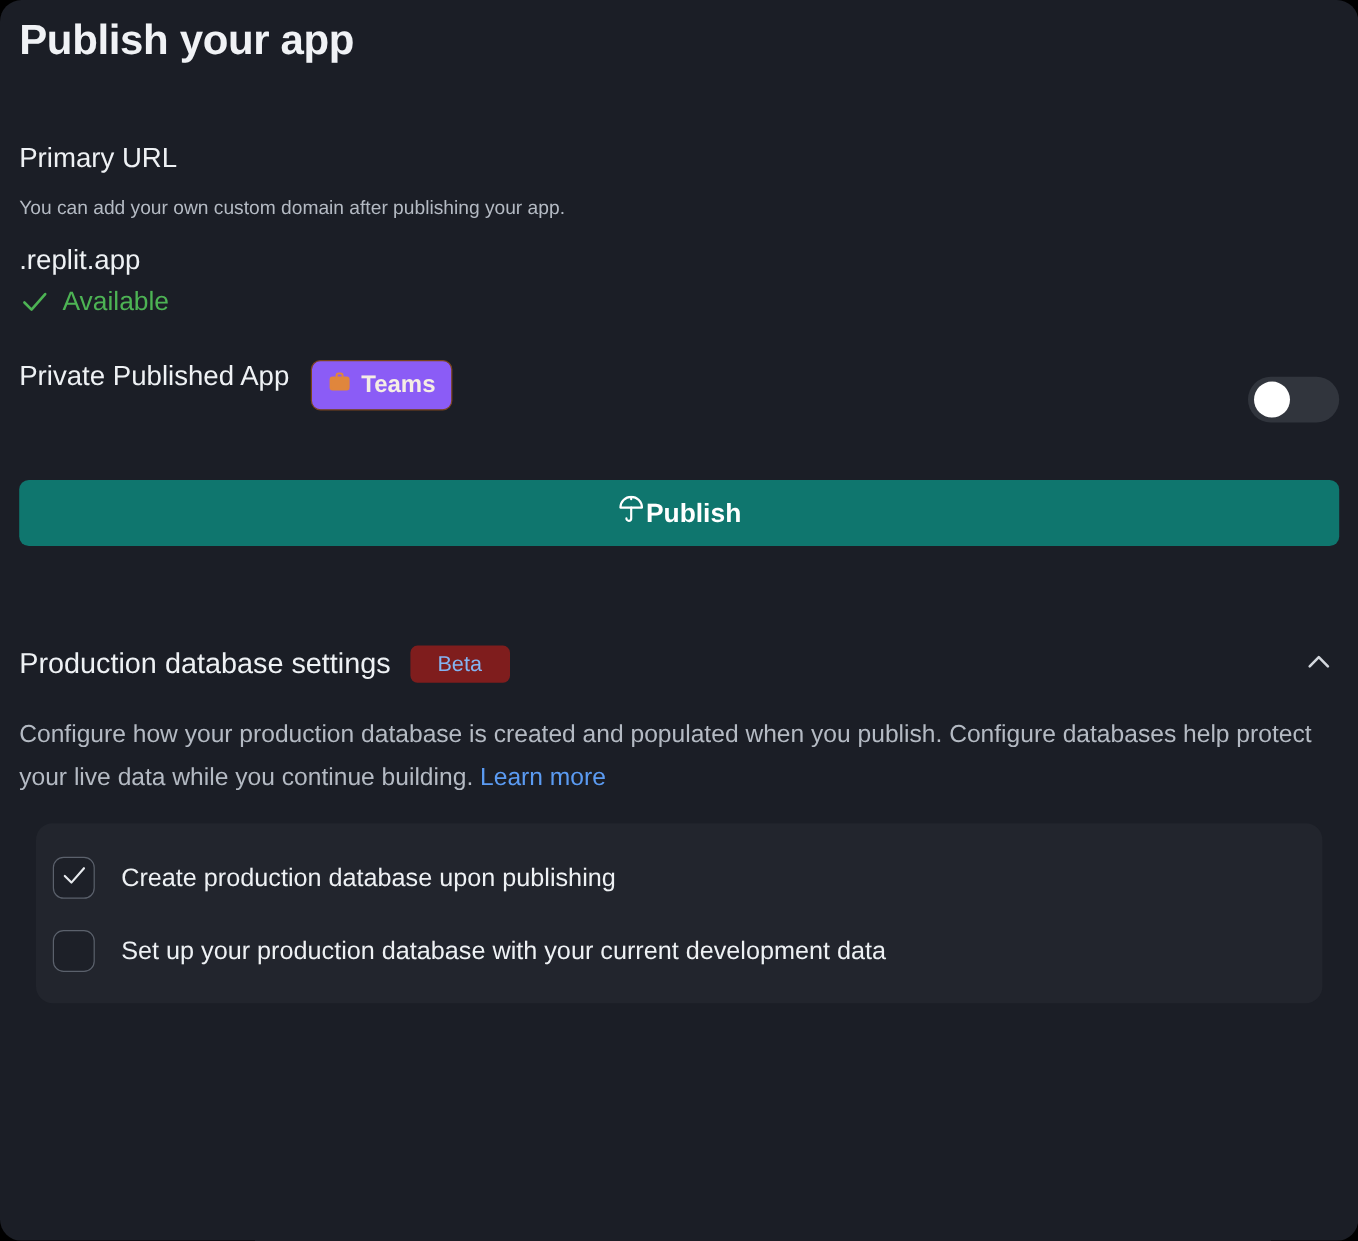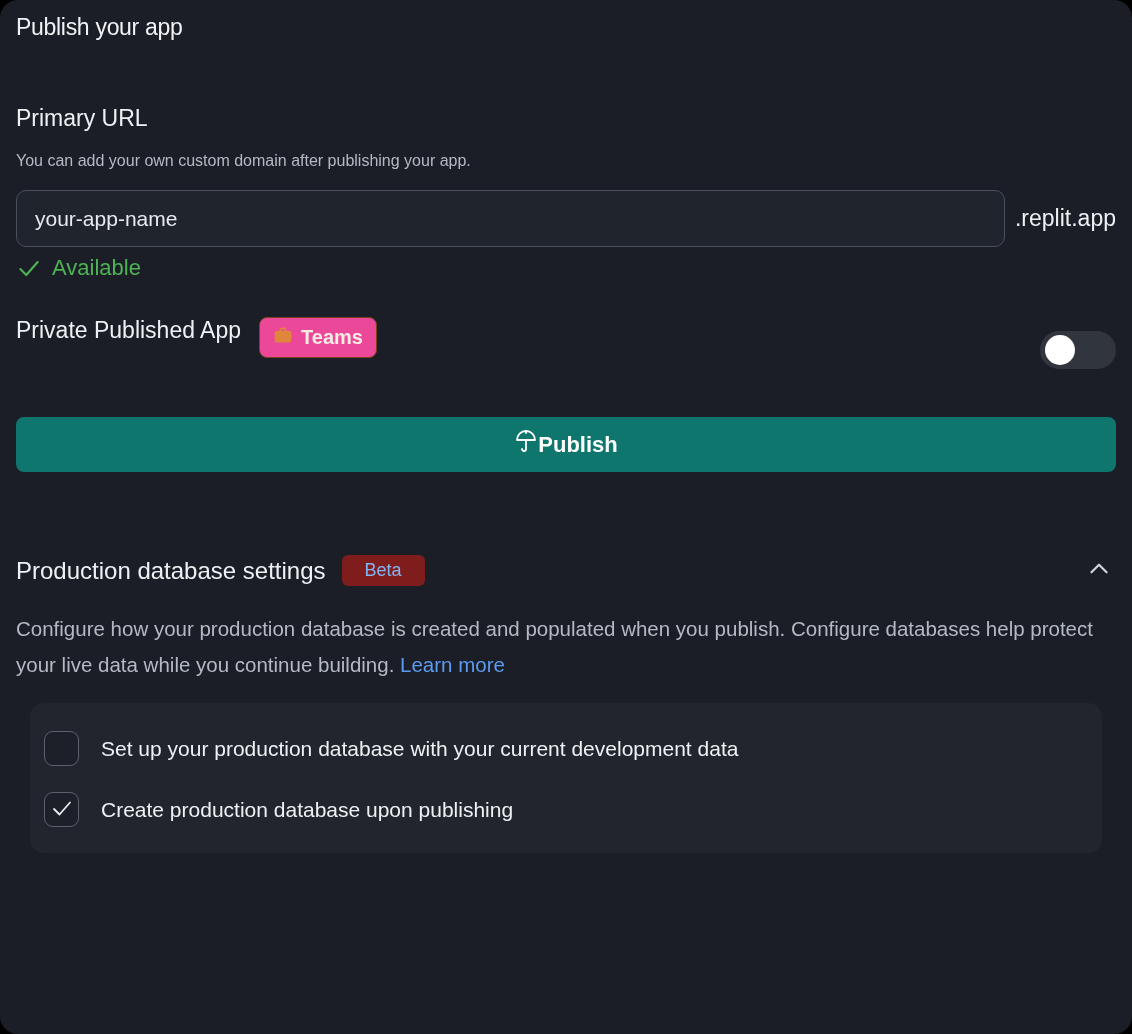--- a/index.html
+++ b/index.html
@@ -11,21 +11,21 @@
     -webkit-font-smoothing: antialiased;
   }
   .app {
     width: 1132px; height: 1034px;
     background: #1b1e26;
     border-radius: 18px;
     overflow: hidden;
     padding: 12px 16px 0 16px;
   }
   .page-title {
-    font-size: 23px; font-weight: 400;
+    font-size: 35px; font-weight: 700;
     letter-spacing: -0.3px;
     margin-top: 2px;
   }
   .section-label {
     font-size: 23px; font-weight: 500;
     margin-top: 64px;
     color: #eef1f4;
   }
   .muted {
     color: #b4bac3;
@@ -61,21 +61,21 @@
   }
   .available-row svg { display: block; }
   .private-row {
     display: flex; align-items: flex-start;
     margin-top: 36px;
   }
   .private-label { font-size: 23px; color: #eef1f4; }
   .teams-badge {
     display: inline-flex; align-items: center; gap: 8px;
     margin-left: 18px;
-    background: #ec4899;
+    background: #8b5cf6;
     border: 1px solid #7a431d;
     border-radius: 8px;
     padding: 7px 13px;
     font-size: 20px; font-weight: 700;
     color: #f5ede4;
   }
   .toggle {
     margin-left: auto;
     width: 76px; height: 38px;
     background: #31353d;
@@ -185,21 +185,20 @@
 
 <div class="app">
 
   <h1 class="page-title">Publish your app</h1>
 
   <div class="section-label">Primary URL</div>
 
   <div class="muted desc">You can add your own custom domain after publishing your app.</div>
 
   <div class="url-row">
-    <input class="url-input" type="text" value="your-app-name" style="">
     <span class="url-suffix">.replit.app</span>
   </div>
 
   <div class="available-row">
     <span>
       <svg width="26" height="26" viewBox="0 0 24 24" fill="none" stroke="#4db354" stroke-width="2" stroke-linecap="round" stroke-linejoin="round">
         <polyline points="4,13 9.5,18.5 20,6.5"></polyline>
       </svg>
     </span>
     <span>Available</span>
@@ -246,31 +245,31 @@
   </div>
 
   <div class="db-desc">
     <span>Configure how your production database is created and populated when you publish. Configure databases help protect your live data while you continue building.</span>
     <a class="link" href="#">Learn more</a>
   </div>
 
   <div class="db-panel">
 
     <div class="check-row">
-      <span class="checkbox"></span>
-      <span class="check-label">Set up your production database with your current development data</span>
-    </div>
-
-    <div class="check-row">
       <span class="checkbox">
         <span>
           <svg width="24" height="24" viewBox="0 0 24 24" fill="none" stroke="#e7eaee" stroke-width="1.8" stroke-linecap="round" stroke-linejoin="round">
             <polyline points="4,13 9.5,18.5 20,6.5"></polyline>
           </svg>
         </span>
       </span>
       <span class="check-label">Create production database upon publishing</span>
     </div>
 
+    <div class="check-row">
+      <span class="checkbox"></span>
+      <span class="check-label">Set up your production database with your current development data</span>
+    </div>
+
 
   </div>
 
 </div>
 
 </body></html>

